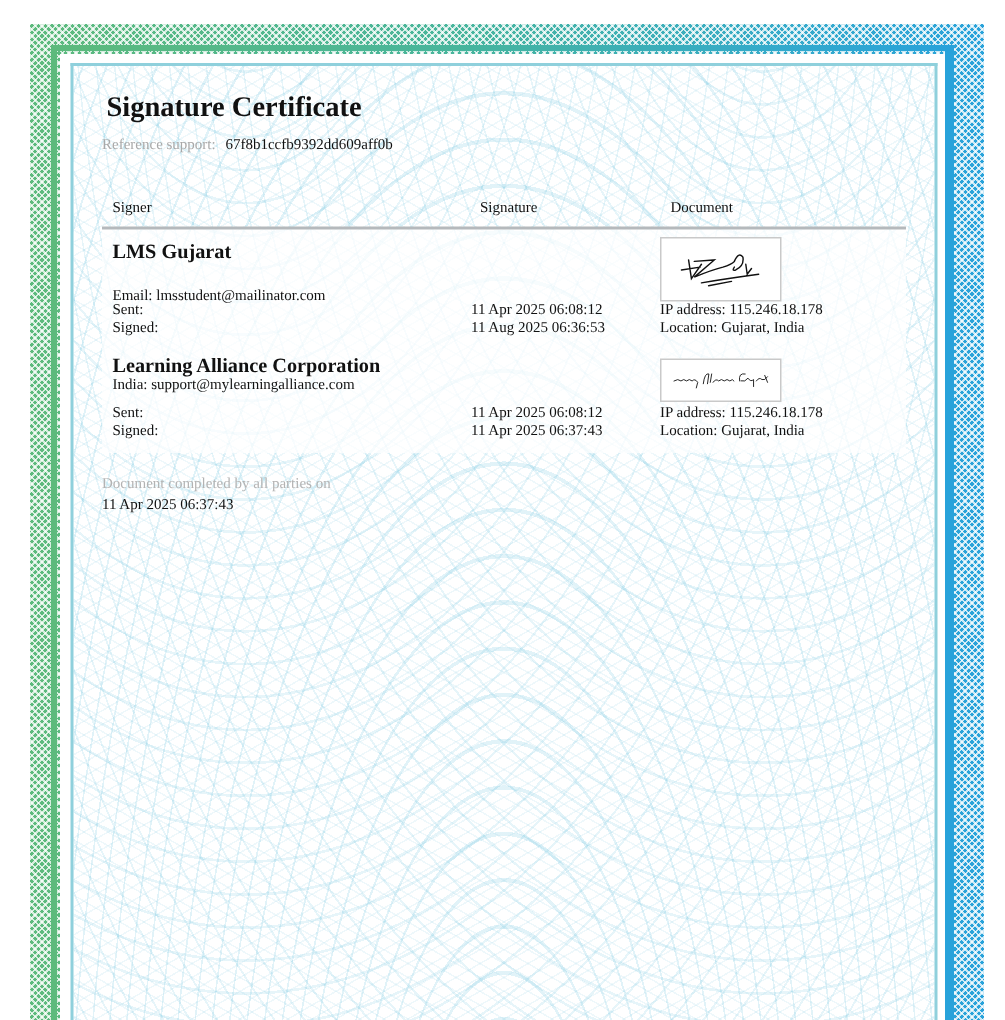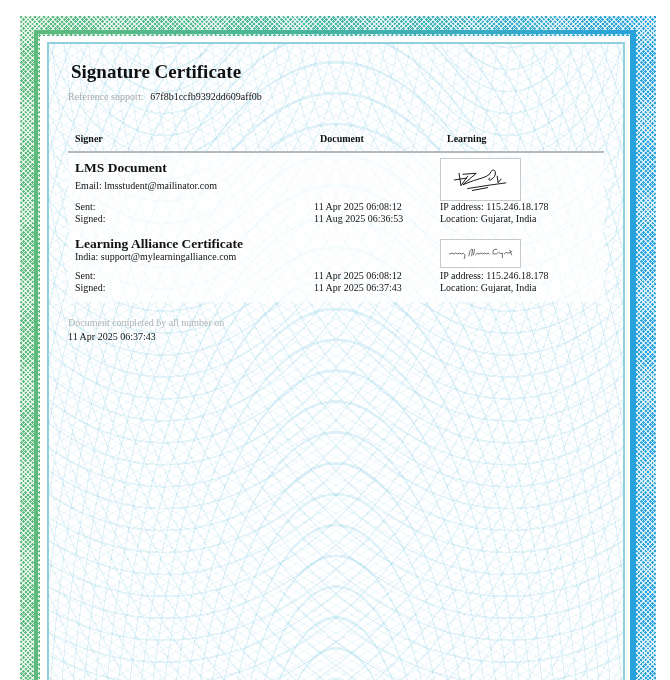--- a/index.html
+++ b/index.html
@@ -41,21 +41,21 @@
     position:absolute; left:68px; top:58px; margin:3px;
     font-size:19px; font-weight:bold; color:#111;
   }
   .ref-row { position:absolute; left:68px; top:91px; font-size:10px; }
   .ref-label { color:#a9a9a9; }
   .ref-value { color:#111; margin-left:4px;margin-top:48px; }
   .signers-panel {
     position:absolute; left:68px; top:152px; width:536px; height:150px;
     background:rgba(255,255,255,0.72);
   }
-  .th { position:absolute; top:133px; font-size:10px; font-weight:bold; color:#111; }
+  .th { position:absolute; top:133px; font-size:10px; font-weight:normal; color:#111; }
   .th-rule { position:absolute; left:68px; top:151px; width:536px; height:1.5px; background:#b5b9bc; }
   .signer-name { position:absolute; left:75px; font-size:13.5px; font-weight:bold; color:#111; }
   .small { position:absolute; font-size:10px; color:#111; white-space:nowrap; }
   .sig-box {
     position:absolute; left:440px; width:81px; background:#fff; border:1px solid #c9c9c9; box-sizing:border-box;
   }
   .sig-box svg { display:block; width:100%; height:100%; }
   .completed-label { position:absolute; left:68px; top:317px; font-size:10px; color:#b3b3b3; }
   .completed-value { position:absolute; left:68px; top:331px; font-size:10px; color:#111; }
 </style>
@@ -74,50 +74,50 @@
 <h1 class="title">Signature Certificate</h1>
 
 <div class="ref-row">
   <span class="ref-label">Reference support:</span>
   <span class="ref-value">67f8b1ccfb9392dd609aff0b</span>
 </div>
 
 <div class="signers-panel"></div>
 
 <div class="th" style="left:75px;">Signer</div>
-<div class="th" style="left:320px;">Document</div>
-<div class="th" style="left:447px;">Learning</div>
+<div class="th" style="left:320px;">Signature</div>
+<div class="th" style="left:447px;">Document</div>
 <div class="th-rule"></div>
 
 <div>
-  <div class="signer-name" style="top:160px;">LMS Document</div>
-  <div class="small" style="left:75px;top:180px;text-align:center;">Email: lmsstudent@mailinator.com</div>
+  <div class="signer-name" style="top:160px;">LMS Gujarat</div>
+  <div class="small" style="left:75px;top:192px;text-align:center;">Email: lmsstudent@mailinator.com</div>
   <div class="small" style="left:75px;top:201px;">Sent:</div>
   <div class="small" style="left:75px;top:213px;">Signed:</div>
   <div class="small" style="left:314px;top:201px;">11 Apr 2025 06:08:12</div>
   <div class="small" style="left:314px;top:213px;">11 Aug 2025 06:36:53</div>
   <div class="sig-box" style="top:158px;height:43px;">
     <svg viewBox="0 0 81 43">
       <path d="M13 22 L26 20 M18 15 L20 28 L27 18 M22 16 L36 15 L22 27 Q34 22 42 20 Q48 18 50 16 Q53 9 56 13 Q57 19 51 22 Q48 23 50 20 M58 18 L59 25 L62 21 M27 31 Q45 28 67 25 M32 33 L48 30" fill="none" stroke="#111" stroke-width="1" stroke-linecap="round"></path>
     </svg>
   </div>
   <div class="small" style="left:440px;top:201px;">IP address: 115.246.18.178</div>
   <div class="small" style="left:440px;top:213px;">Location: Gujarat, India</div>
 </div>
 
 <div>
-  <div class="signer-name" style="top:236px;">Learning Alliance Certificate</div>
+  <div class="signer-name" style="top:236px;">Learning Alliance Corporation</div>
   <div class="small" style="left:75px;top:251px;">India: support@mylearningalliance.com</div>
   <div class="small" style="left:75px;top:270px;">Sent:</div>
   <div class="small" style="left:75px;top:282px;">Signed:</div>
   <div class="small" style="left:314px;top:270px;">11 Apr 2025 06:08:12</div>
   <div class="small" style="left:314px;top:282px;">11 Apr 2025 06:37:43</div>
   <div class="sig-box" style="top:239px;height:29px;">
     <svg viewBox="0 0 81 29">
       <path d="M7 15 Q10 13 12 15 Q14 13 16 15 Q18 13 20 15 Q22 13 24 16 L23 20 M28 17 Q29 9 32 10 L31 17 M33 16 L34 10 M35 16 Q37 13 39 15 Q41 13 43 15 Q45 13 47 15 Q49 13 50 15 M54 15 Q53 9 58 10 M55 15 Q58 16 60 13 Q62 16 64 14 L64 19 M66 15 Q68 12 70 14 Q72 15 74 12 M72 11 L74 16" fill="none" stroke="#222" stroke-width="0.7" stroke-linecap="round"></path>
     </svg>
   </div>
   <div class="small" style="left:440px;top:270px;">IP address: 115.246.18.178</div>
   <div class="small" style="left:440px;top:282px;">Location: Gujarat, India</div>
 </div>
 
-<div class="completed-label">Document completed by all number on</div>
+<div class="completed-label">Document completed by all parties on</div>
 <div class="completed-value">11 Apr 2025 06:37:43</div>
 
 </body></html>

